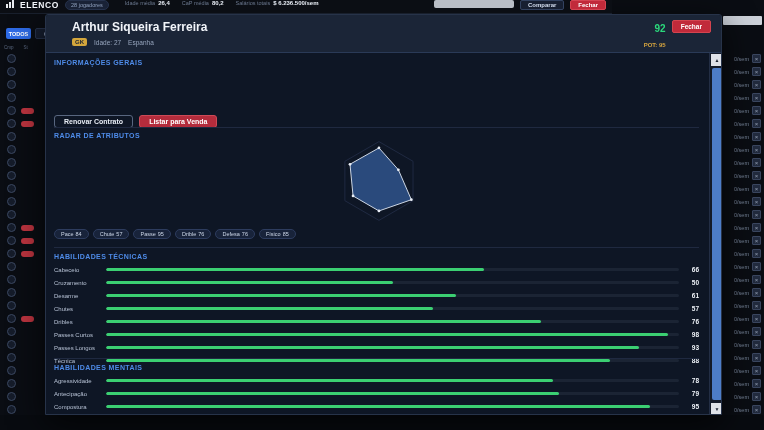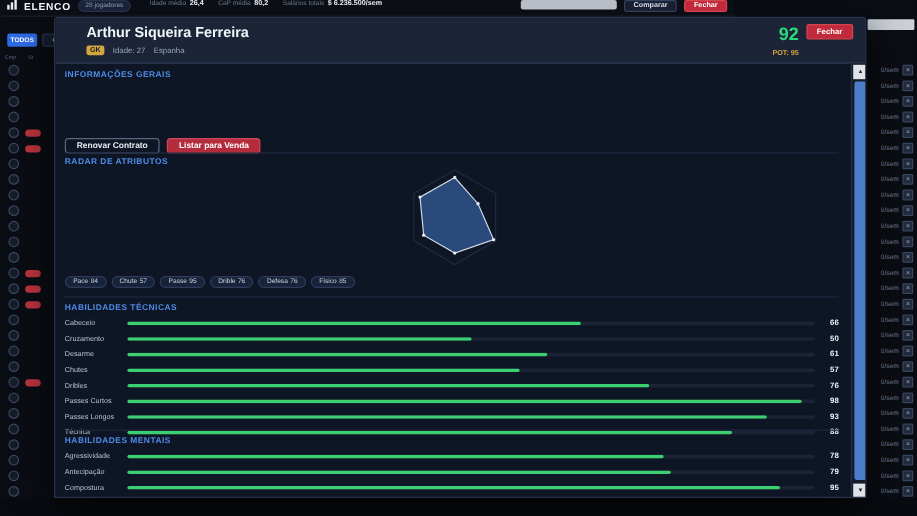--- a/index.html
+++ b/index.html
@@ -53,21 +53,21 @@
   .modal { position:absolute; left:45px; top:14px; width:677px; height:401px; background:#0e1625;
            border:1px solid #273349; border-radius:3px 3px 0 0; box-shadow:0 10px 34px rgba(0,0,0,.7); z-index:3; overflow:hidden; }
   .modal-header { position:absolute; left:0; top:0; width:100%; height:38px; background:#1b2537;
                   border-bottom:1px solid #2a3a57; padding:5px 26px; }
   .player-name { font-size:12px; font-weight:bold; color:#f2f5fa; }
   .player-sub { margin-top:4px; display:flex; align-items:center; gap:7px; }
   .pos-badge { font-size:6px; font-weight:bold; color:#1a2232; background:#d4a63c; border-radius:2px; padding:1px 3px; }
   .sub-txt { font-size:6.5px; color:#97a5bd; }
   .header-right { position:absolute; right:10px; top:5px; display:flex; align-items:flex-start; gap:6px; }
   .ovr-col { display:flex; flex-direction:column; align-items:flex-end; }
-  .ovr { font-size:15px; font-weight:bold; color:#2bd97c; line-height:17px; }
+  .ovr { font-size:10px; font-weight:bold; color:#2bd97c; line-height:17px; }
   .pot { font-size:6px; font-weight:bold; color:#d6a53f; margin-top:5px; }
   .btn-close-modal { height:13px; padding:0 8px; font-size:6.5px; color:#fff; background:#c12a3a;
                      border:1px solid #d4444f; border-radius:2px; font-weight:bold; }
 
   .section-title { font-size:7px; font-weight:bold; color:#4e8be8; letter-spacing:.4px; }
   .sec { position:absolute; left:8px; right:22px; }
   .sep { border-top:1px solid #1f2940; }
 
   
   .sec-info { top:44px; }

